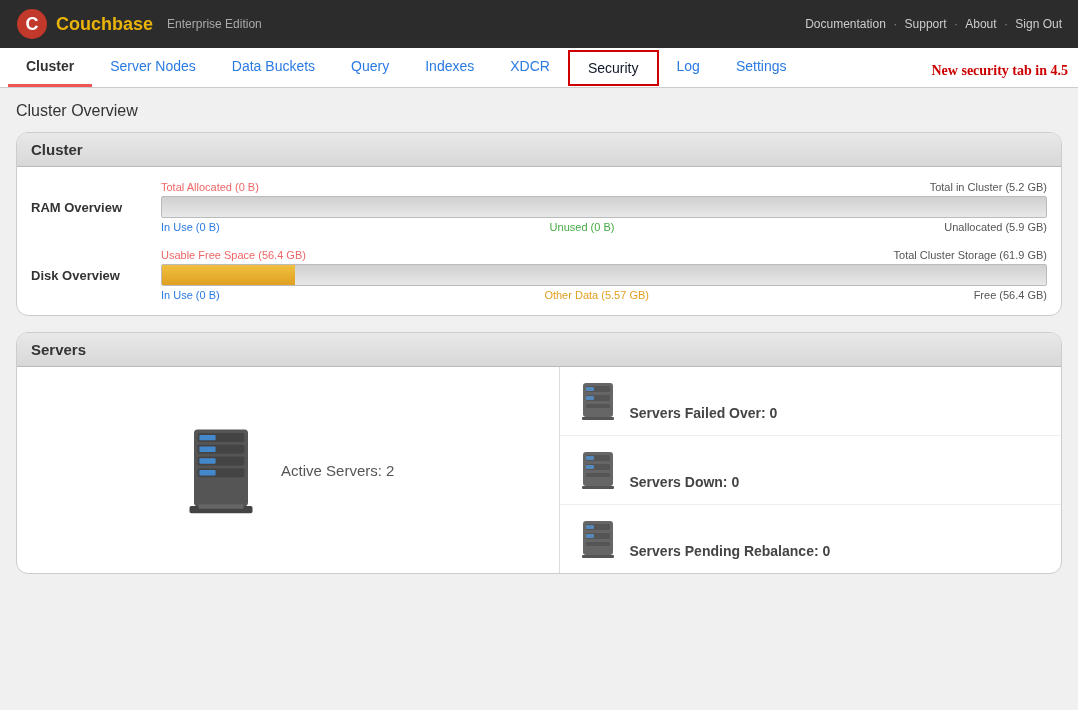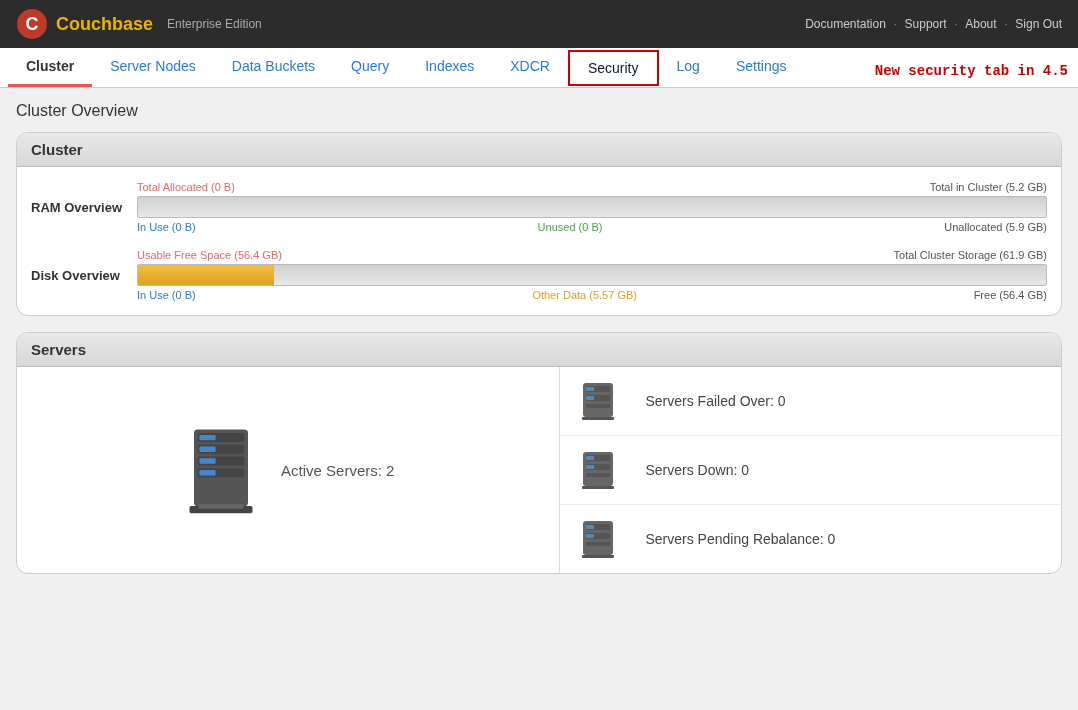--- a/index.html
+++ b/index.html
@@ -64,21 +64,21 @@
       color: #0f172a;
       padding: 8px 18px;
       margin-bottom: 1px;
     }
     #new-security-label {
       position: absolute;
       right: 10px;
       top: 50%;
       transform: translateY(-30%);
       color: #cc0000;
-      font-family: Liberation Mono, monospace;
+      font-family: Liberation Serif, serif;
       font-weight: bold;
       font-size: 14px;
       white-space: nowrap;
     }
 
     
     #content {
       padding: 14px 16px;
     }
     #page-title {
@@ -109,21 +109,21 @@
     }
 
     
     .overview-row {
       display: flex;
       align-items: center;
       margin-bottom: 16px;
     }
     .overview-row:last-child { margin-bottom: 0; }
     .overview-label {
-      width: 106px;
+      width: 130px;
       font-weight: bold;
       font-size: 13px;
       color: #333;
       flex-shrink: 0;
     }
     .overview-bar-area {
       flex: 1;
     }
     .bar-top-labels {
       display: flex;
@@ -193,24 +193,25 @@
       font-size: 15px;
       color: #555;
     }
     .servers-right {
       flex: 1;
       display: flex;
       flex-direction: column;
     }
     .server-stat-row {
       display: flex;
-      align-items: center;
+      align-items: flex-end;
       padding: 14px 20px;
       border-bottom: 1px solid #eee;
-      gap: 30px;
+      gap: 14px;
+      font-weight: bold;
     }
     .server-stat-row:last-child { border-bottom: none; }
     .server-stat-icon {
       width: 36px;
       height: 40px;
       flex-shrink: 0;
     }
     .server-stat-text {
       font-size: 14px;
       color: #444;

